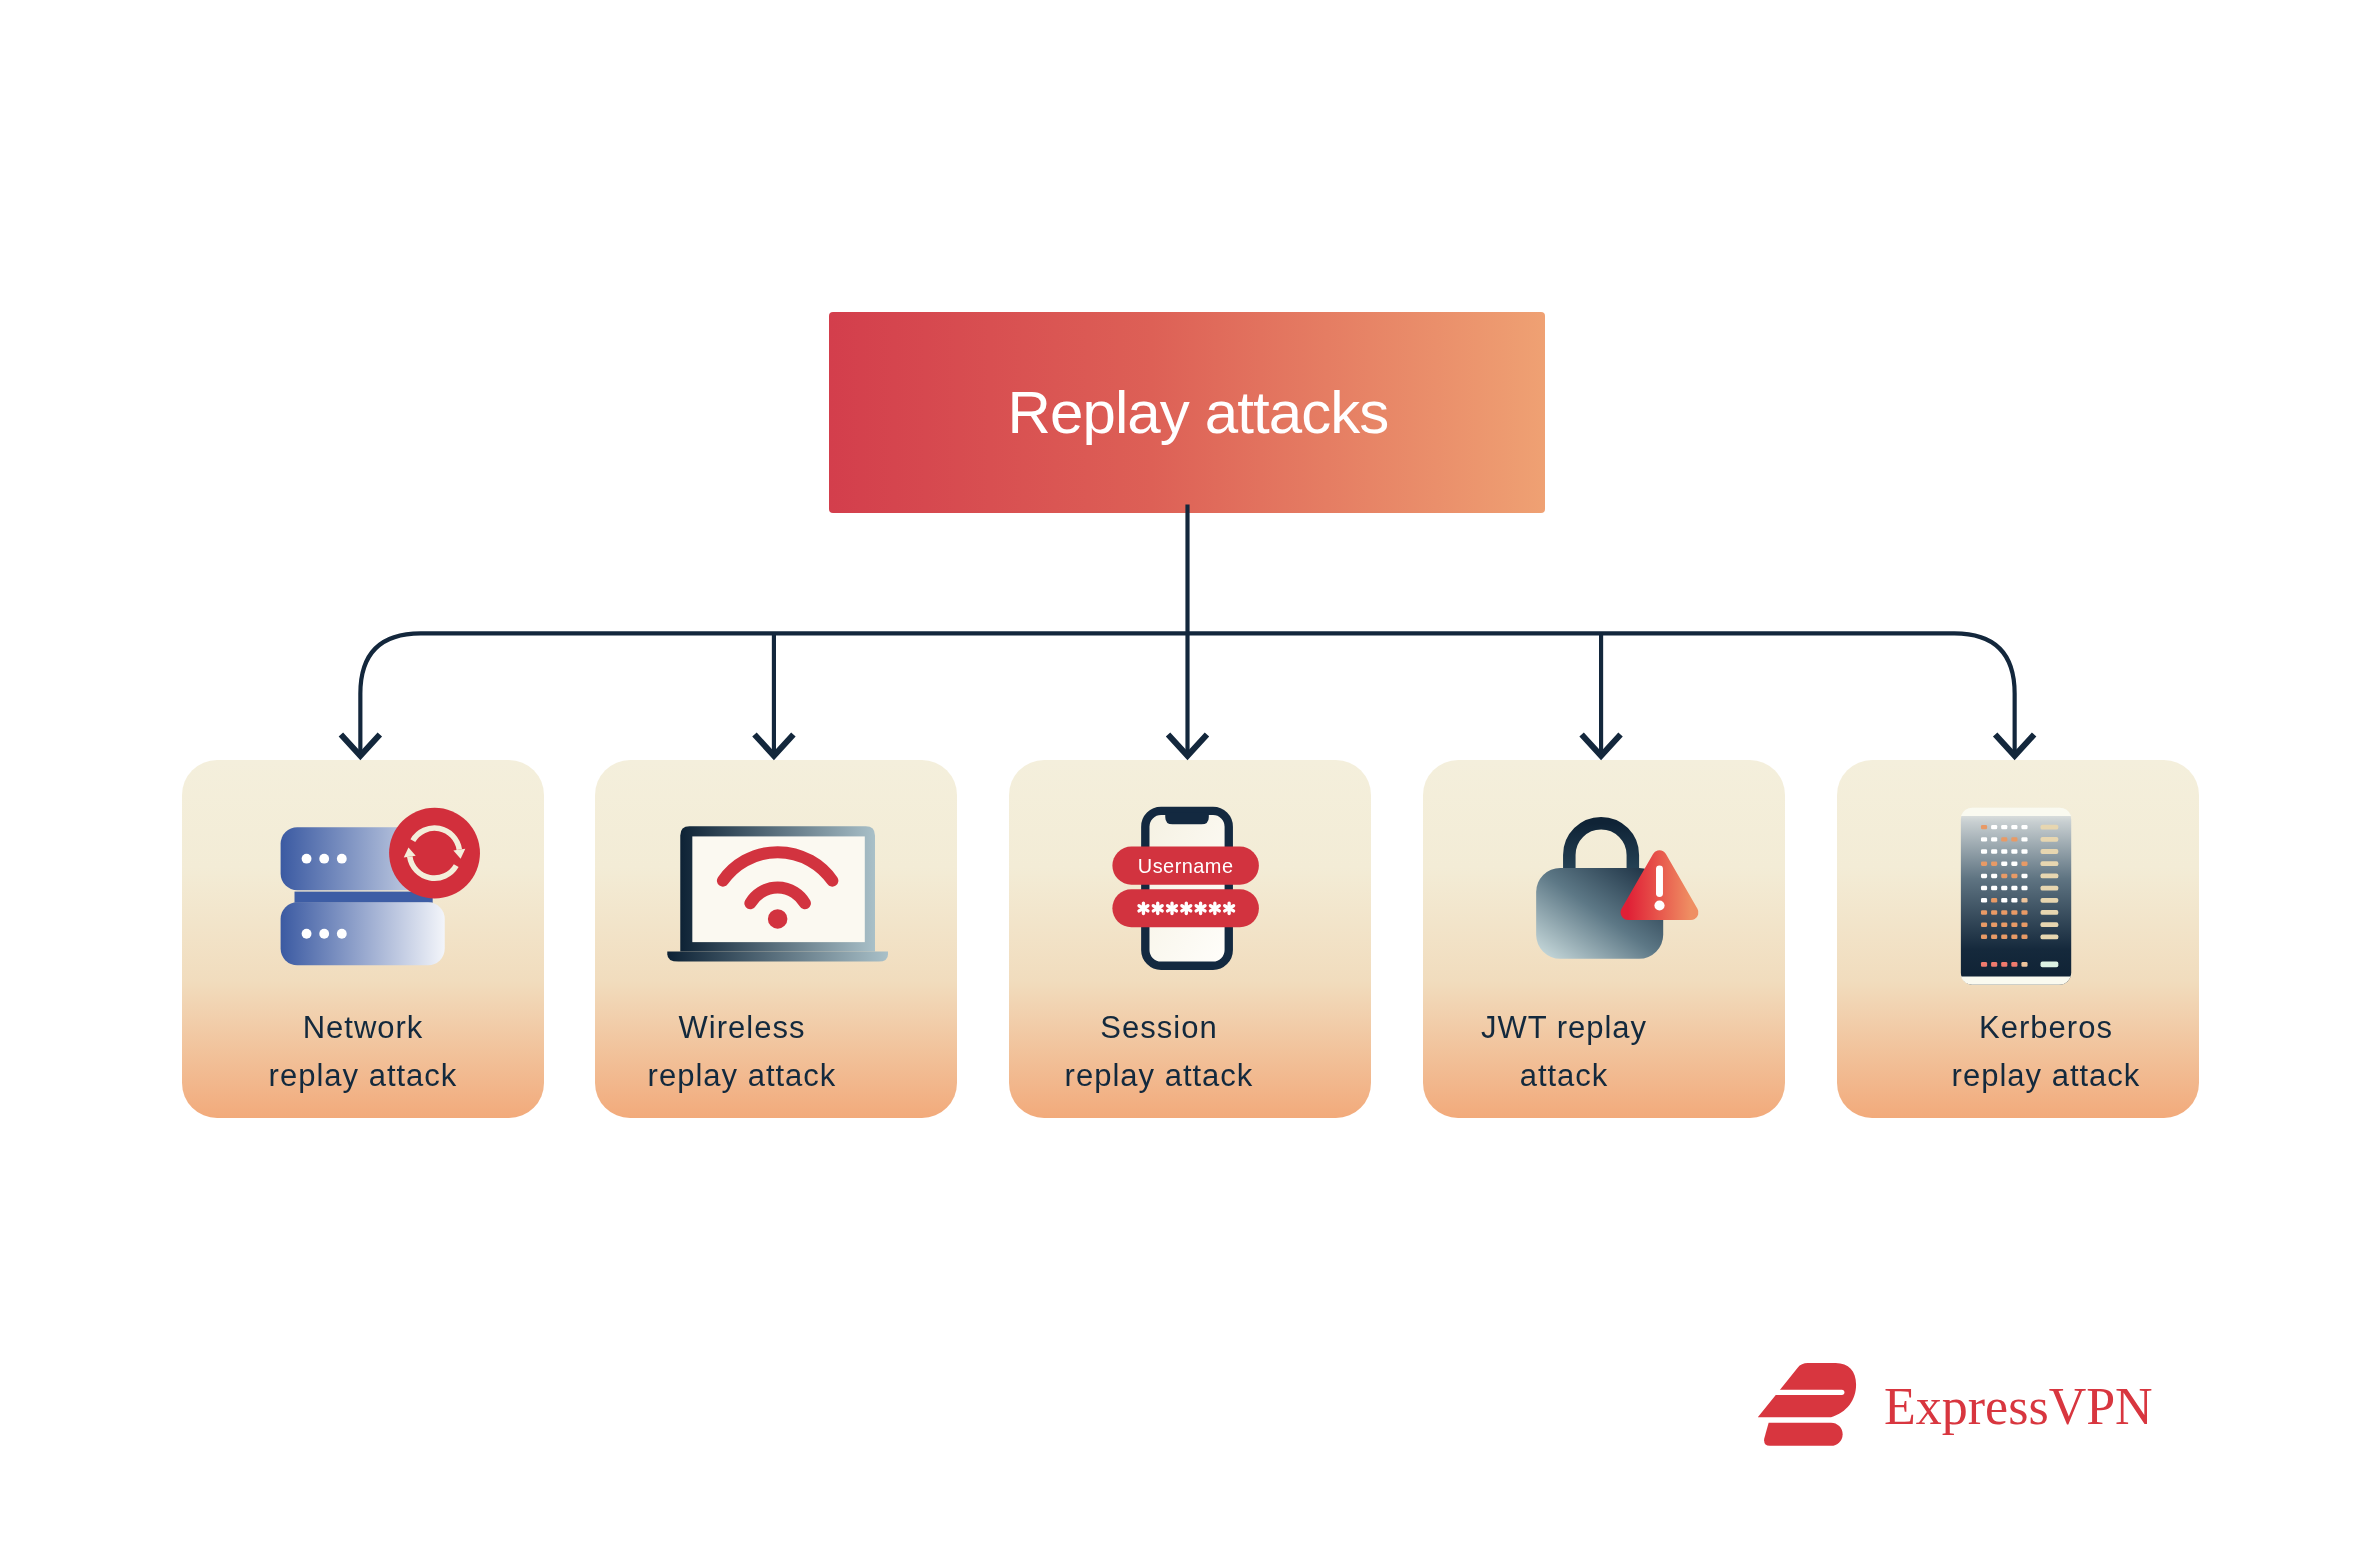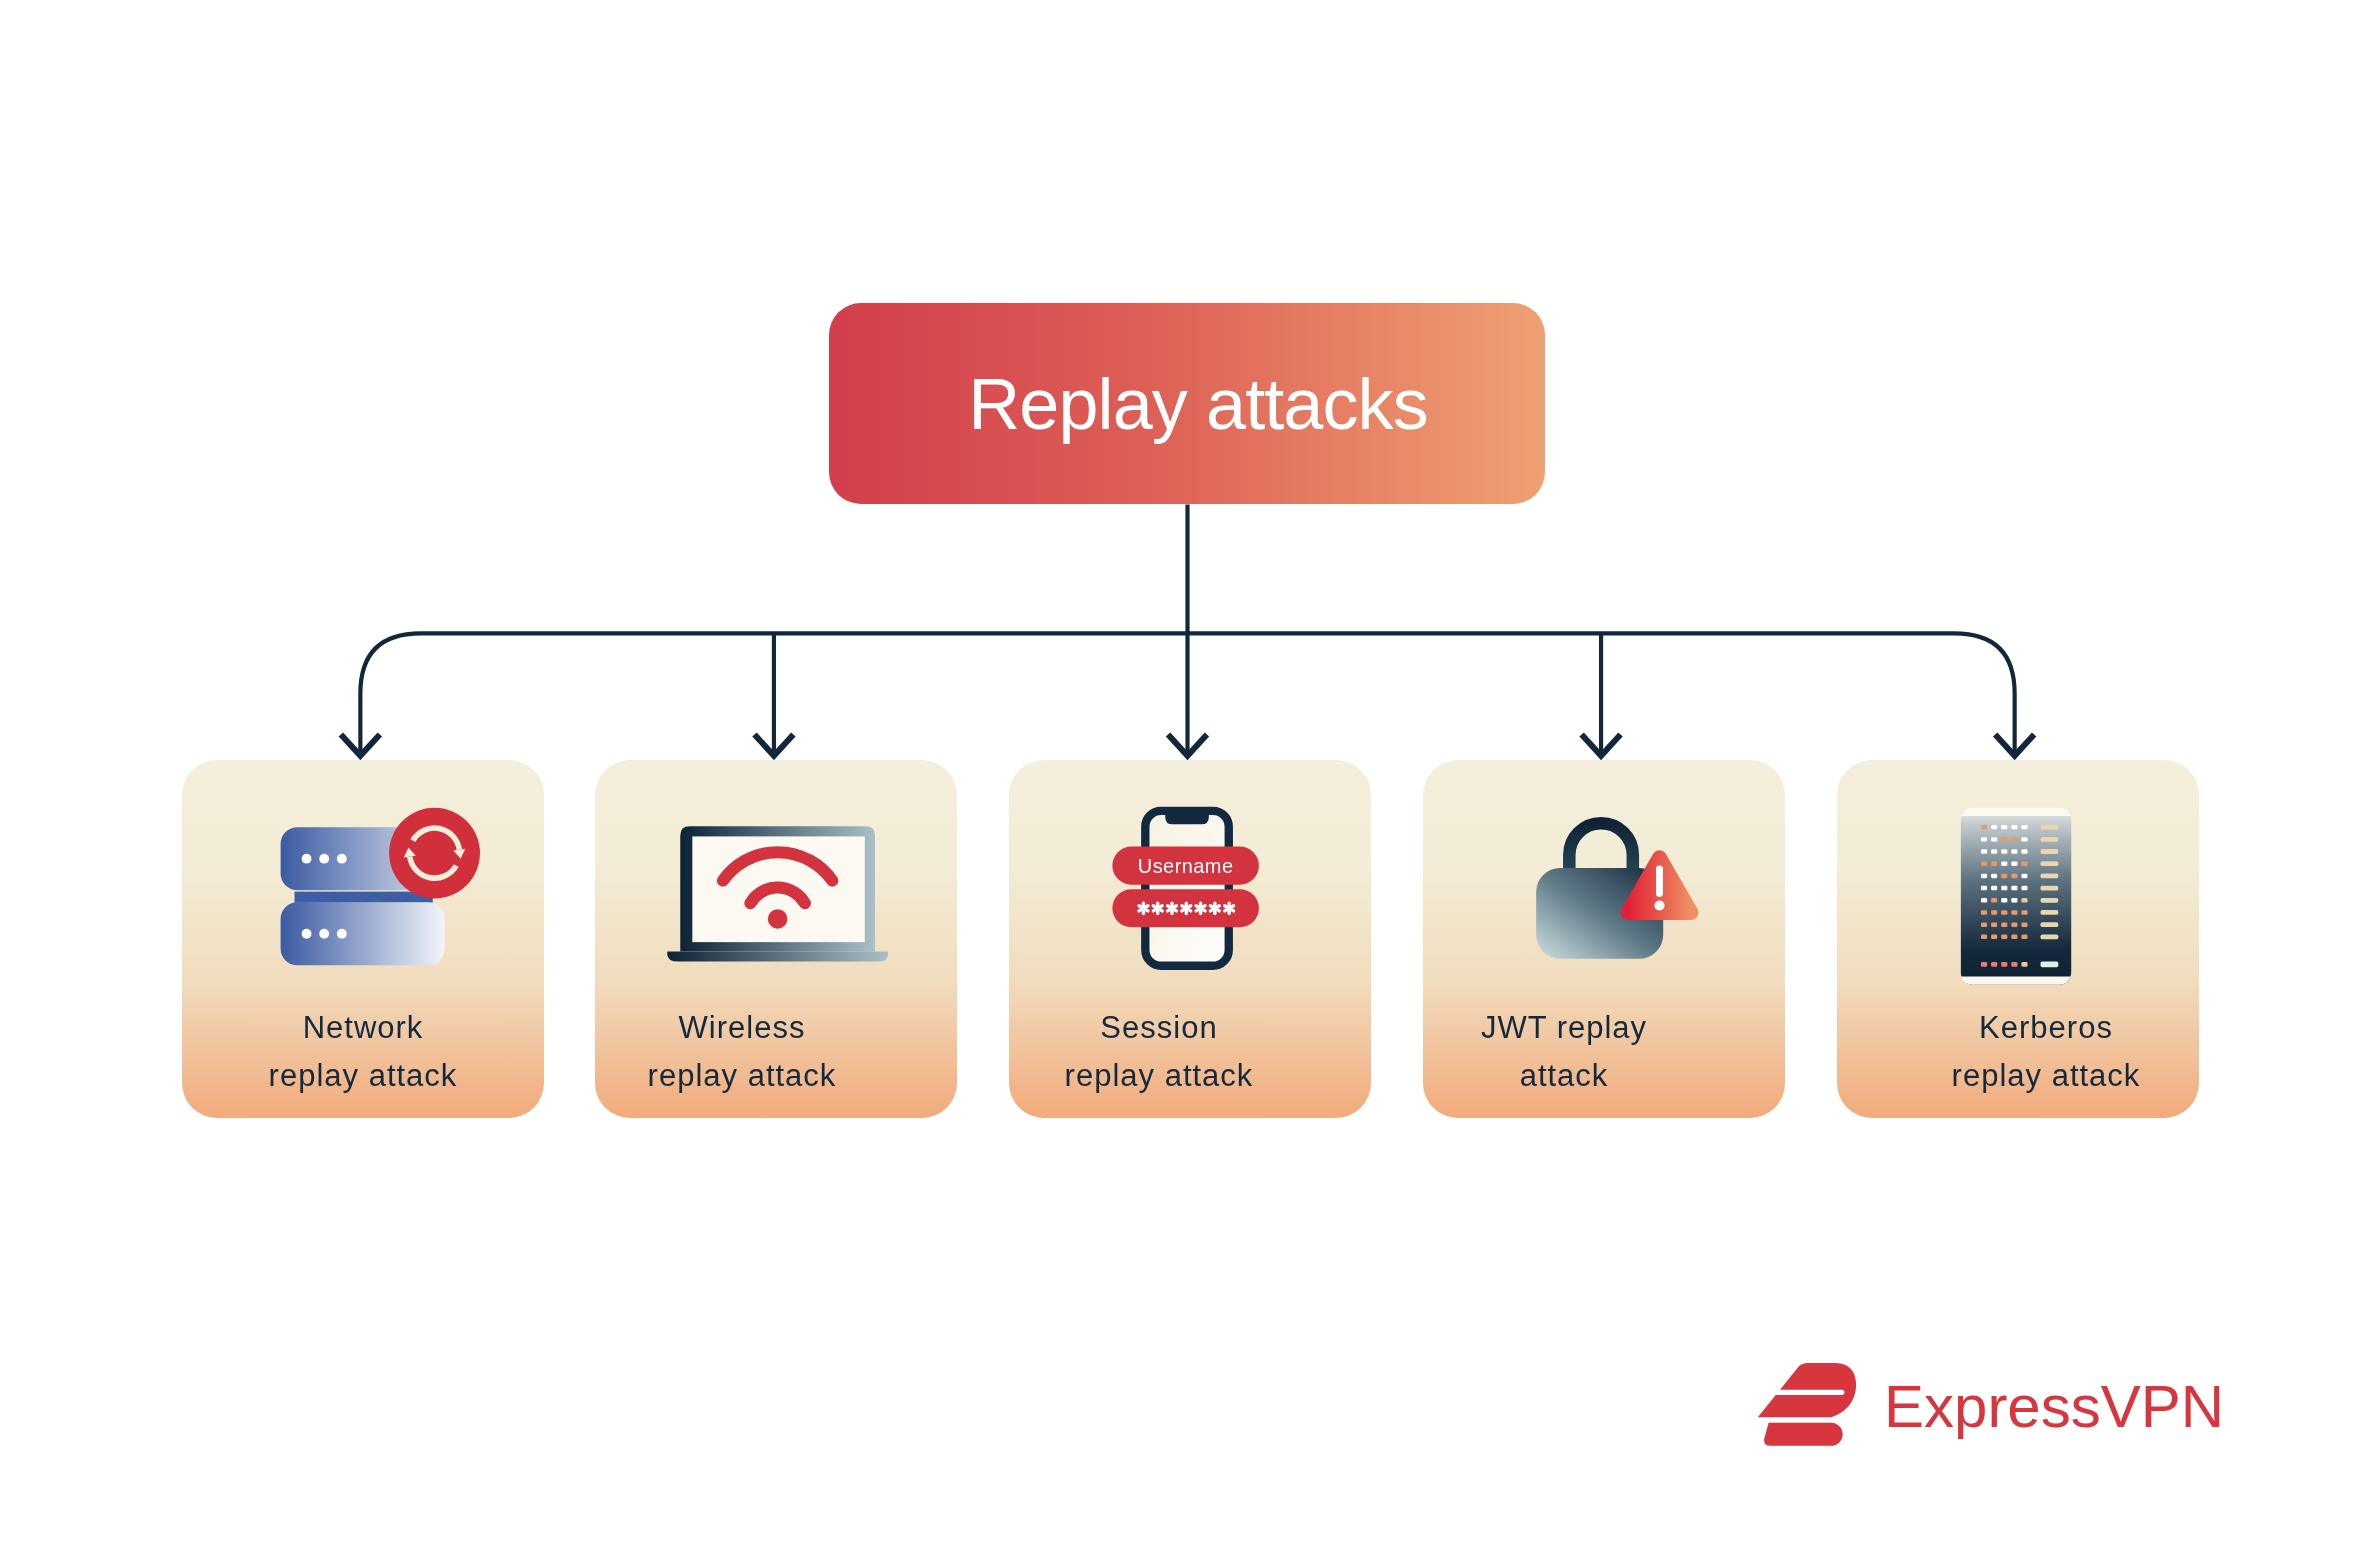--- a/index.html
+++ b/index.html
@@ -1,21 +1,21 @@
 <!DOCTYPE html>
 <html style="font-size:15px"><head><meta charset="utf-8"><style>
 html,body{margin:0;padding:0}
 body{width:2375px;height:1556px;background:#ffffff;position:relative;font-family:"Liberation Sans",sans-serif;overflow:hidden}
-#topbox{position:absolute;left:829px;top:303px;width:716px;height:201px;border-radius:32px;
+#topbox{position:absolute;left:829px;top:312px;width:716px;height:201px;border-radius:4px;
  background:linear-gradient(90deg,#d33e4c 0%,#dd6056 45%,#efa173 100%);display:flex;align-items:center;justify-content:center;
- color:#fff;font-size:72px;letter-spacing:-0.9px;padding-left:22px;box-sizing:border-box}
+ color:#fff;font-size:60px;letter-spacing:-0.9px;padding-left:22px;box-sizing:border-box}
 .card{position:absolute;top:760px;width:362px;height:358px;border-radius:35px;
  background:linear-gradient(180deg,#f4efdc 0%,#f3ecd6 30%,#f1dcbd 62%,#f2aa7b 100%)}
 .lab{position:absolute;top:1004px;width:362px;text-align:center;font-size:31px;line-height:48px;color:#13293d;letter-spacing:1px}
-#logotext{position:absolute;left:1884px;top:1378px;font-family:Liberation Sans, sans-serif;font-size:60px;color:#d8363f;line-height:57px}
+#logotext{position:absolute;left:1884px;top:1378px;font-family:Liberation Serif, serif;font-size:52px;color:#d8363f;line-height:57px}
 svg.overlay{position:absolute;left:0;top:0}
 </style></head>
 <body>
 <div id="topbox">Replay attacks</div>
 <div class="card" style="left:182px"></div>
 <div class="card" style="left:595px"></div>
 <div class="card" style="left:1009px"></div>
 <div class="card" style="left:1423px"></div>
 <div class="card" style="left:1837px"></div>
 

